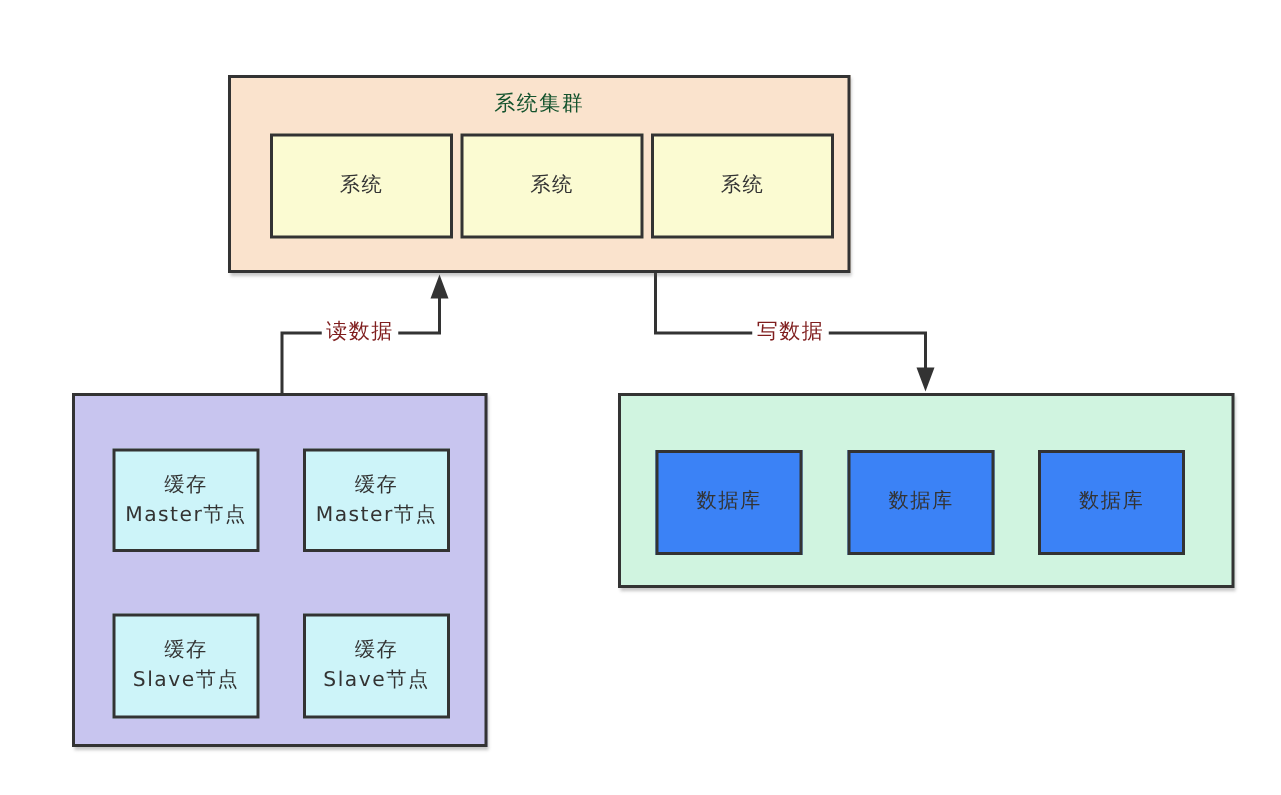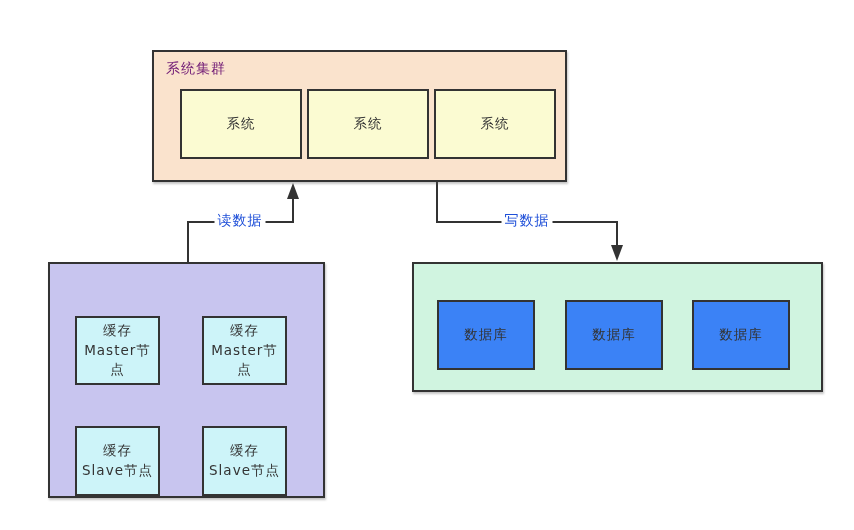--- a/index.html
+++ b/index.html
@@ -23,24 +23,25 @@
   }
   .cluster {
     position: absolute;
     border: 2px solid #333333;
     box-sizing: border-box;
     box-shadow: 1px 2px 2px rgba(90,90,90,0.35);
   }
   .cluster-title {
     position: absolute;
     top: 8px;
-    left: 12px;
+    left: 0;
     width: 100%;
+    text-align: center;
     font-size: 14px;
-    color: #701a75;
+    color: #14532d;
     letter-spacing: 1px;
   }
   .node {
     position: absolute;
     border: 2px solid #333333;
     box-sizing: border-box;
     display: flex;
     flex-direction: column;
     align-items: center;
     justify-content: center;
@@ -51,36 +52,36 @@
     letter-spacing: 1px;
   }
   
   .cluster-system { left: 152px; top: 50px; width: 415px; height: 132px; background: #fae3cd; }
   .sys-node { width: 122px; height: 70px; top: 37px; background: #fbfbd2; }
   .sys-node-0 { left: 26px; }
   .sys-node-1 { left: 153px; }
   .sys-node-2 { left: 280px; }
   
   .cluster-cache { left: 48px; top: 262px; width: 277px; height: 236px; background: #c8c5ef; }
-  .cache-node { width: 85px; background: #cdf4f9; margin-top: 17px; }
+  .cache-node { width: 98px; background: #cdf4f9; }
   .cache-master-0 { left: 25px; top: 35px; height: 69px; }
   .cache-master-1 { left: 152px; top: 35px; height: 69px; }
   .cache-slave-0 { left: 25px; top: 145px; height: 70px; }
   .cache-slave-1 { left: 152px; top: 145px; height: 70px; }
   
   .cluster-db { left: 412px; top: 262px; width: 411px; height: 130px; background: #d0f4e0; }
   .db-node { width: 98px; height: 70px; top: 36px; background: #3b82f6; }
   .db-node-0 { left: 23px; }
   .db-node-1 { left: 151px; }
   .db-node-2 { left: 278px; }
   
   .edge-label {
     position: absolute;
     background: #ffffff;
-    color: #1d4ed8;
+    color: #7f1d1d;
     font-size: 14px;
     letter-spacing: 1px;
     padding: 0 3px;
     transform: translate(-50%, -50%);
     white-space: nowrap;
   }
   .edge-label-read { left: 240px; top: 221px; }
   .edge-label-write { left: 527px; top: 221px; }
   
   .watermark {

